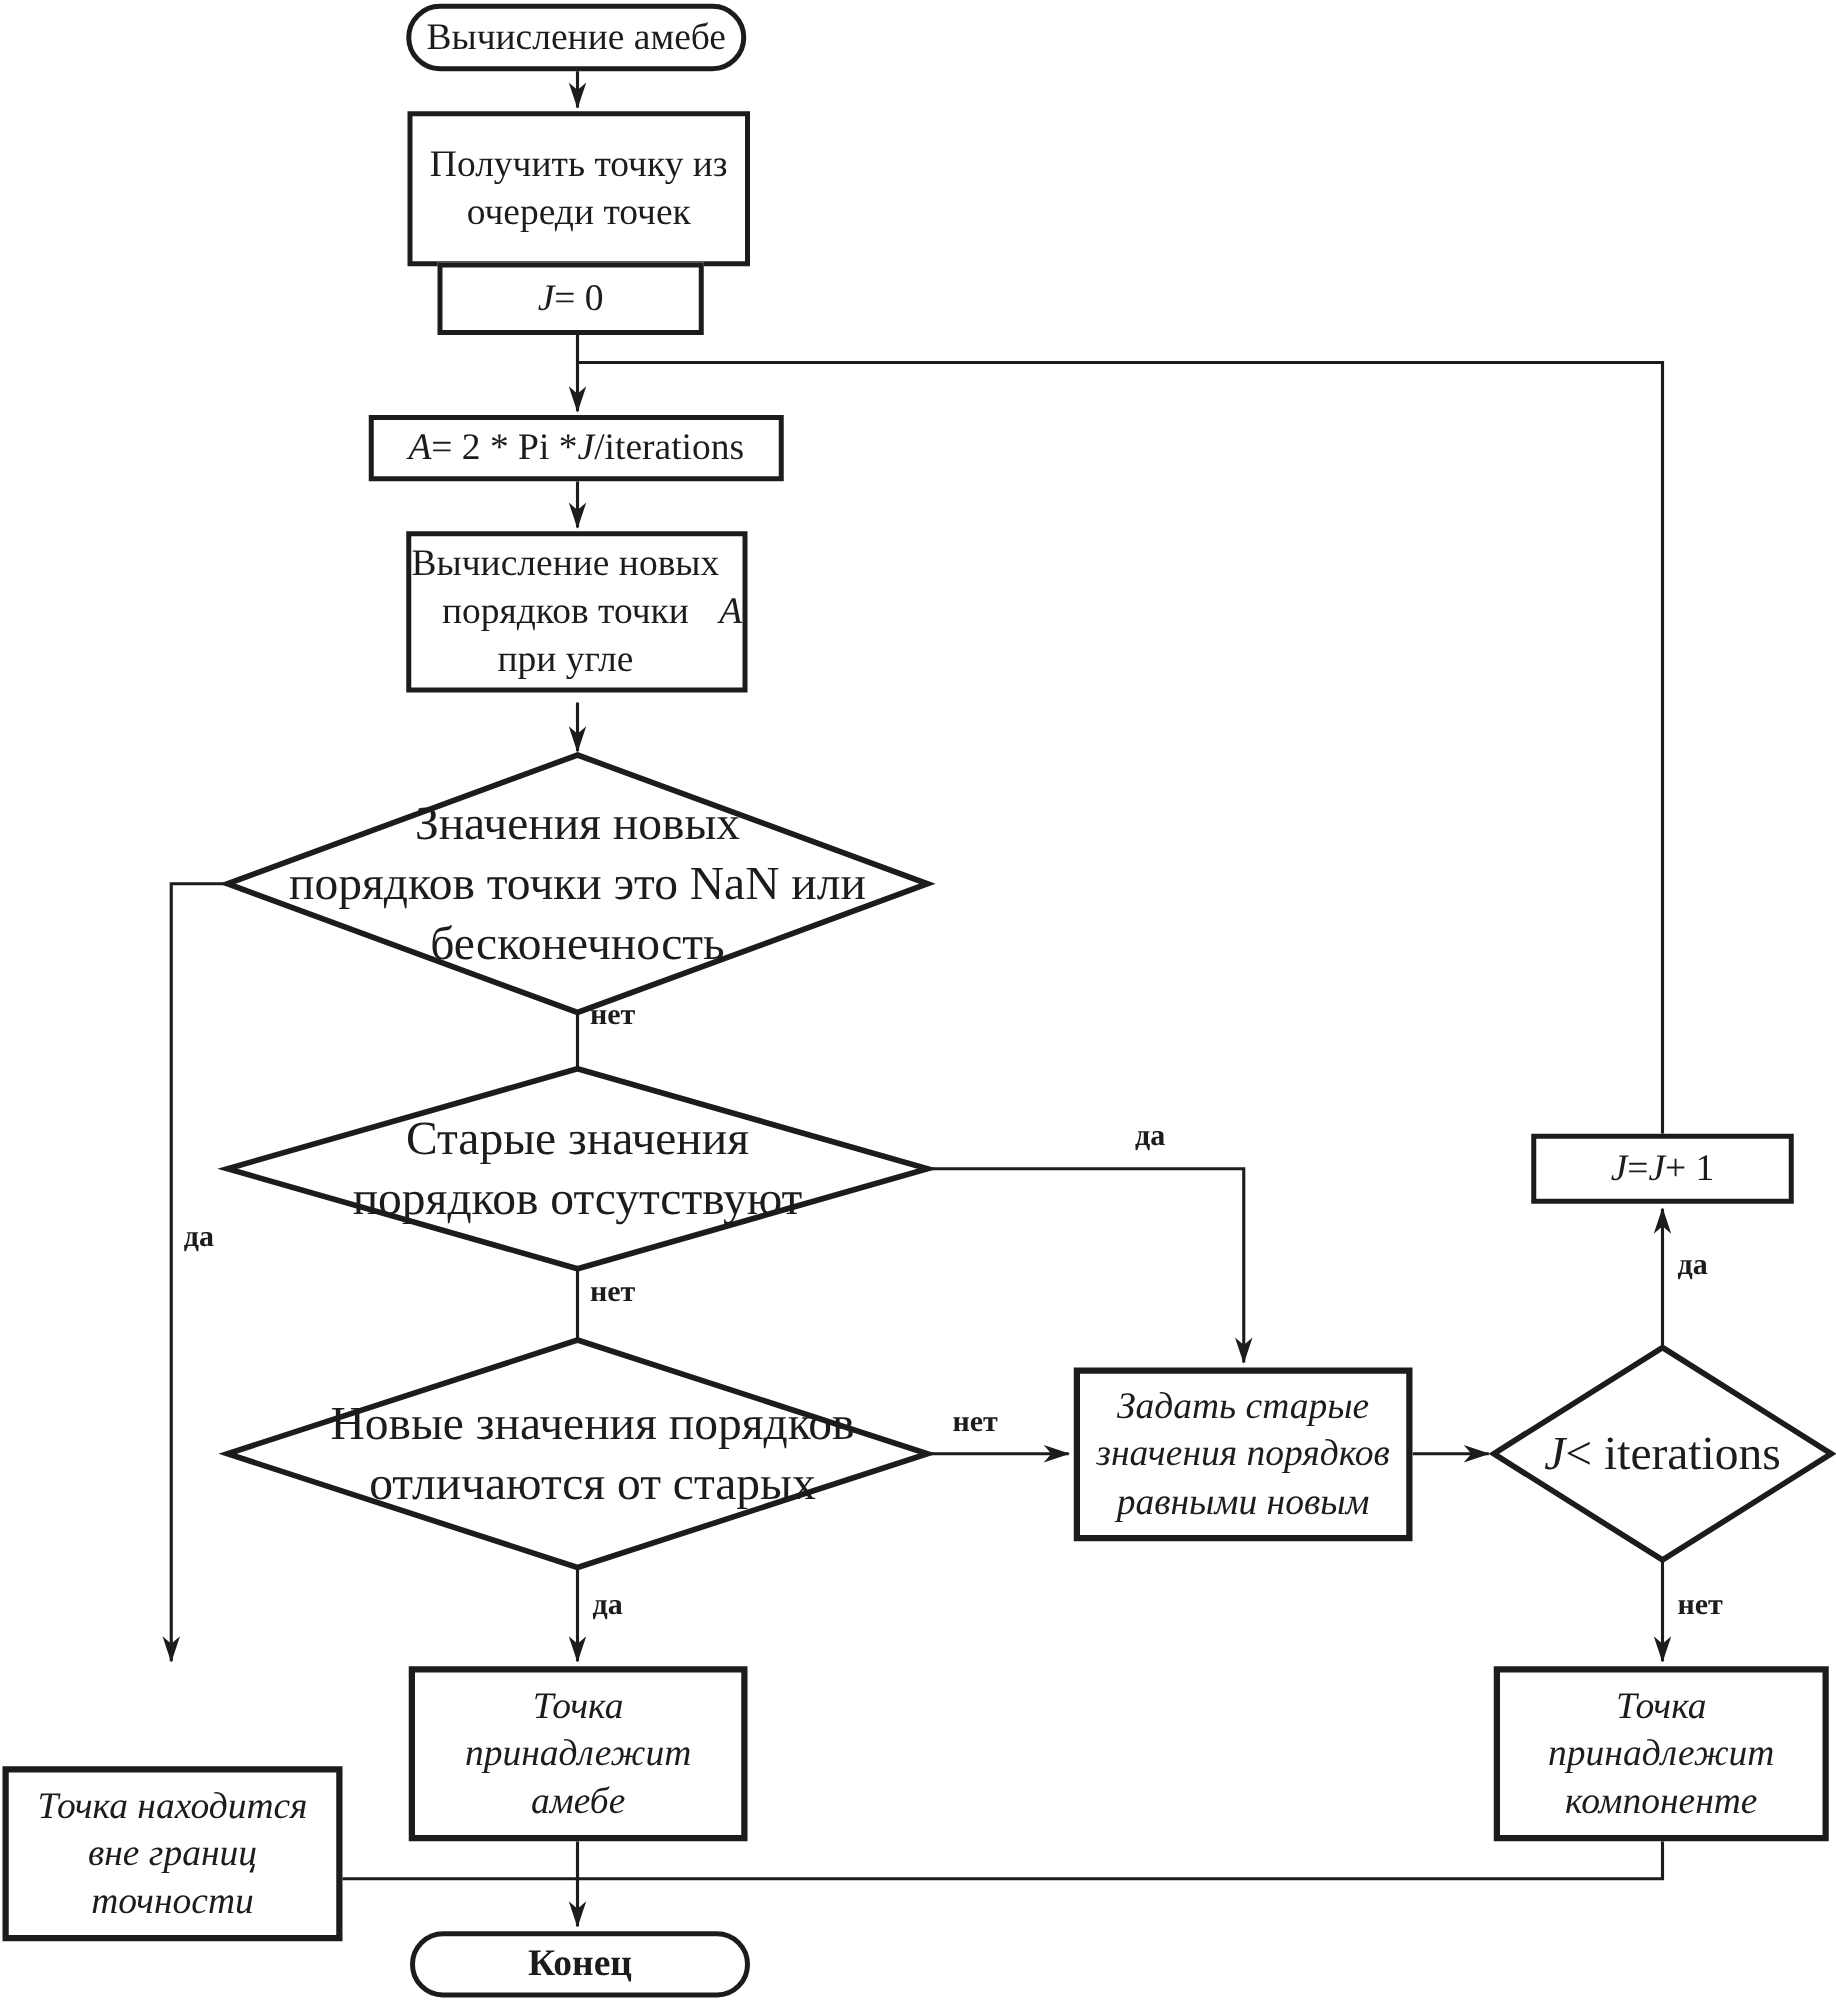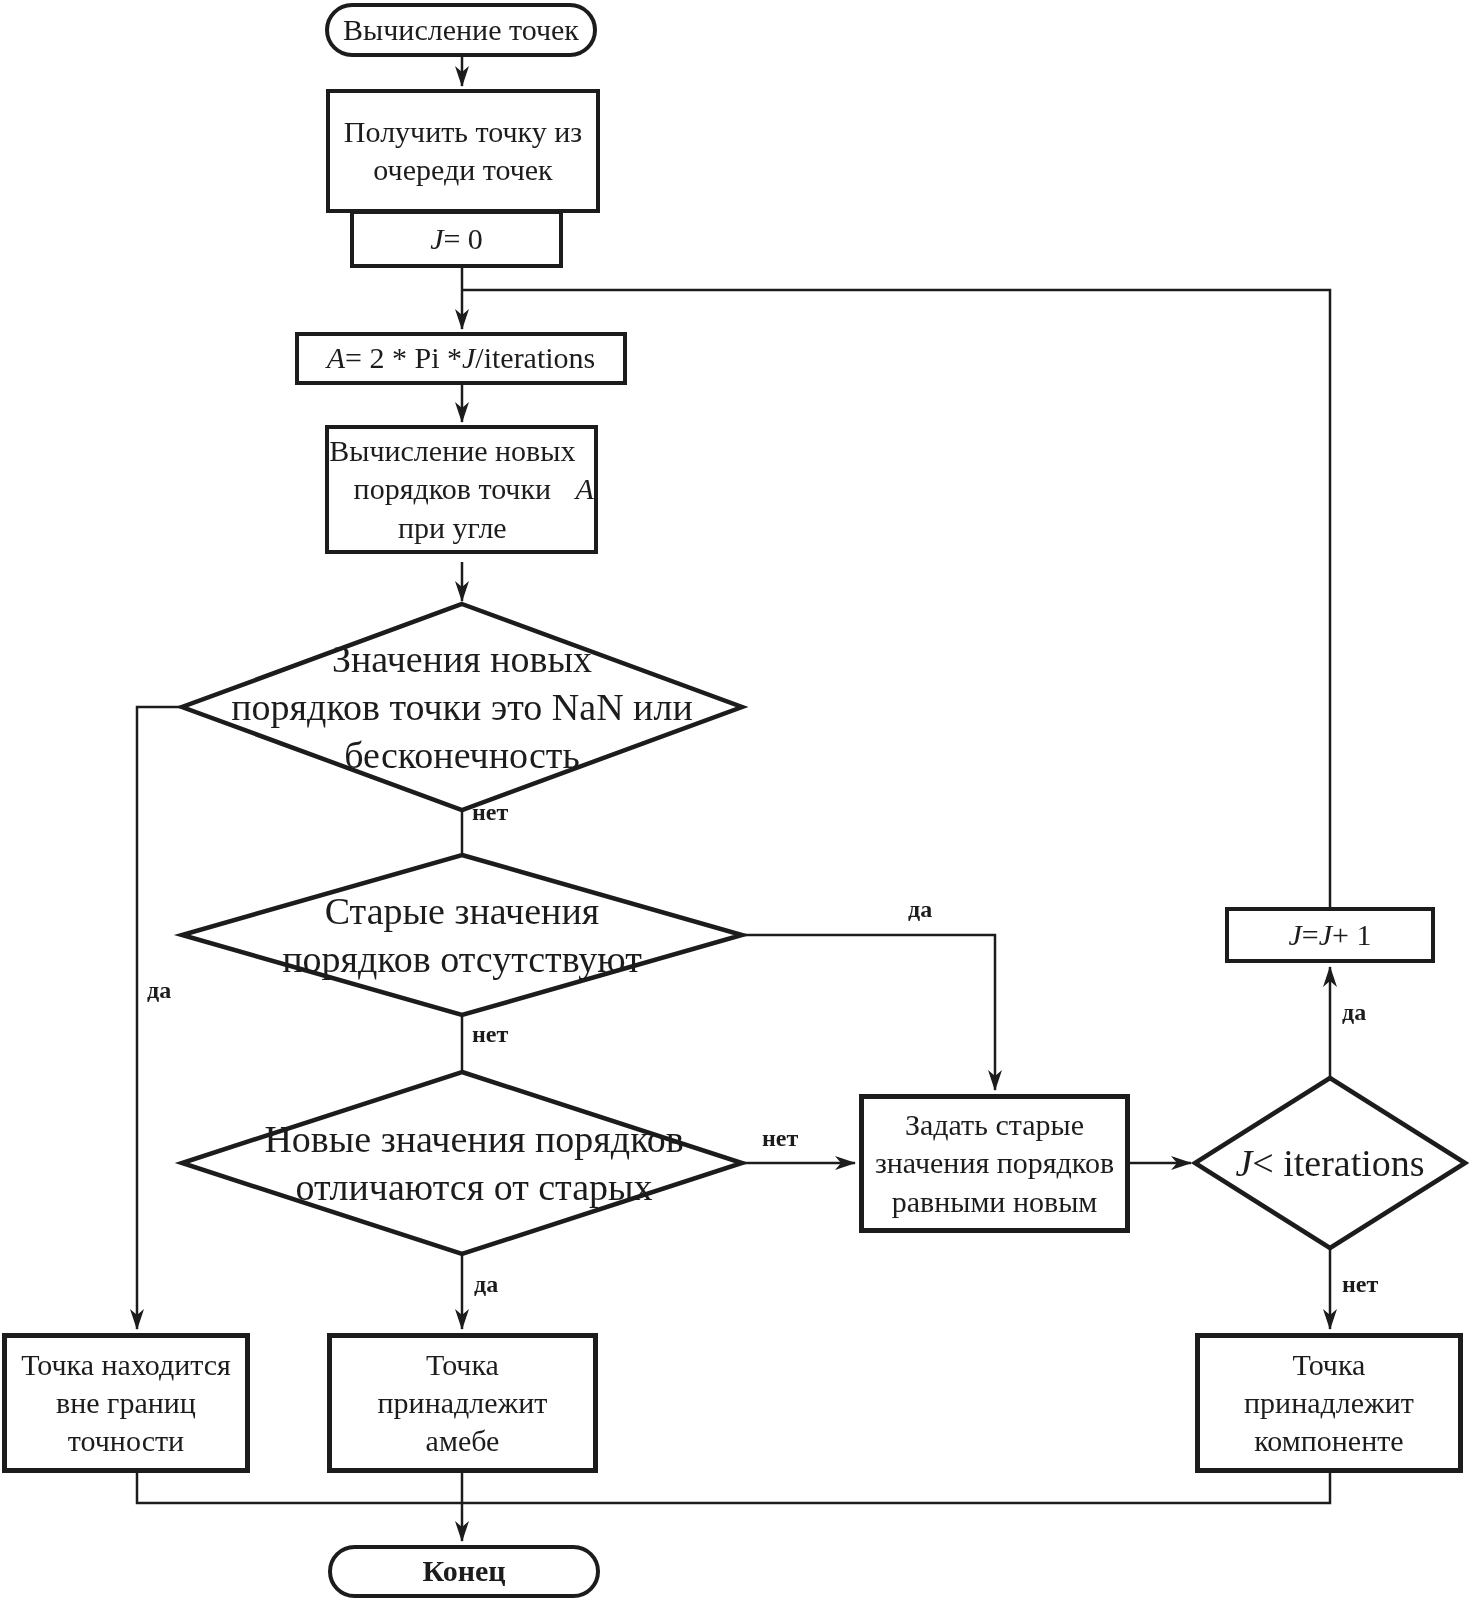--- a/index.html
+++ b/index.html
@@ -25,21 +25,21 @@
     justify-content: center;
     text-align: center;
     box-sizing: border-box;
     background: #ffffff;
     border: 4px solid #1c1c1c;
     font-size: 30px;
     line-height: 1.27;
     white-space: pre-line;
   }
   .terminal { border-radius: 29px; }
-  .thick { border-width: 5px; }
+  .thick { border-width: 5px; font-style: italic; }
   .diamond-text {
     position: absolute;
     z-index: 2;
     display: flex;
     align-items: center;
     justify-content: center;
     text-align: center;
     font-size: 38px;
     line-height: 1.27;
     white-space: pre-line;
@@ -90,40 +90,40 @@
     </g>
 
     <g stroke="#1c1c1c" stroke-width="4.5" fill="#ffffff" stroke-linejoin="miter">
       <polygon points="462,604 742,707 462,810 182,707"></polygon>
       <polygon points="462,855 742,935 462,1015 182,935"></polygon>
       <polygon points="462,1072 742,1163 462,1254 182,1163"></polygon>
       <polygon points="1330,1078 1465,1163 1330,1248 1195,1163"></polygon>
     </g>
   </svg>
 
-  <div class="node terminal" style="left:325px; top:3px; width:272px; height:54px;">Вычисление точек</div>
+  <div class="node terminal" style="left:325px; top:3px; width:272px; height:54px;">Вычисление амебе</div>
 
   <div class="node" style="left:326px; top:89px; width:274px; height:124px;">Получить точку из
 очереди точек</div>
 
   <div class="node" style="left:350px; top:210px; width:213px; height:58px;"><span class="it">J</span><span> = 0</span></div>
 
   <div class="node" style="left:295px; top:332px; width:332px; height:53px;"><span class="it">A</span><span> = 2 * Pi * </span><span class="it">J</span><span>/iterations</span></div>
 
   <div class="node" style="left:325px; top:425px; width:273px; height:129px;align-items:center;"><span>Вычисление новых
 порядков точки
 при угле </span><span class="it">A</span></div>
 
   <div class="node thick" style="left:859px; top:1094px; width:271px; height:139px;">Задать старые
 значения порядков
 равными новым</div>
 
   <div class="node" style="left:1225px; top:907px; width:210px; height:56px;"><span class="it">J</span><span> = </span><span class="it">J</span><span> + 1</span></div>
 
-  <div class="node thick" style="left:2px; top:1333px; width:248px; height:140px;">Точка находится
+  <div class="node thick" style="left:2px; top:1413px; width:272px; height:140px;">Точка находится
 вне границ
 точности</div>
 
   <div class="node thick" style="left:327px; top:1333px; width:271px; height:140px;">Точка
 принадлежит
 амебе</div>
 
   <div class="node thick" style="left:1195px; top:1333px; width:268px; height:140px;">Точка
 принадлежит
 компоненте</div>

